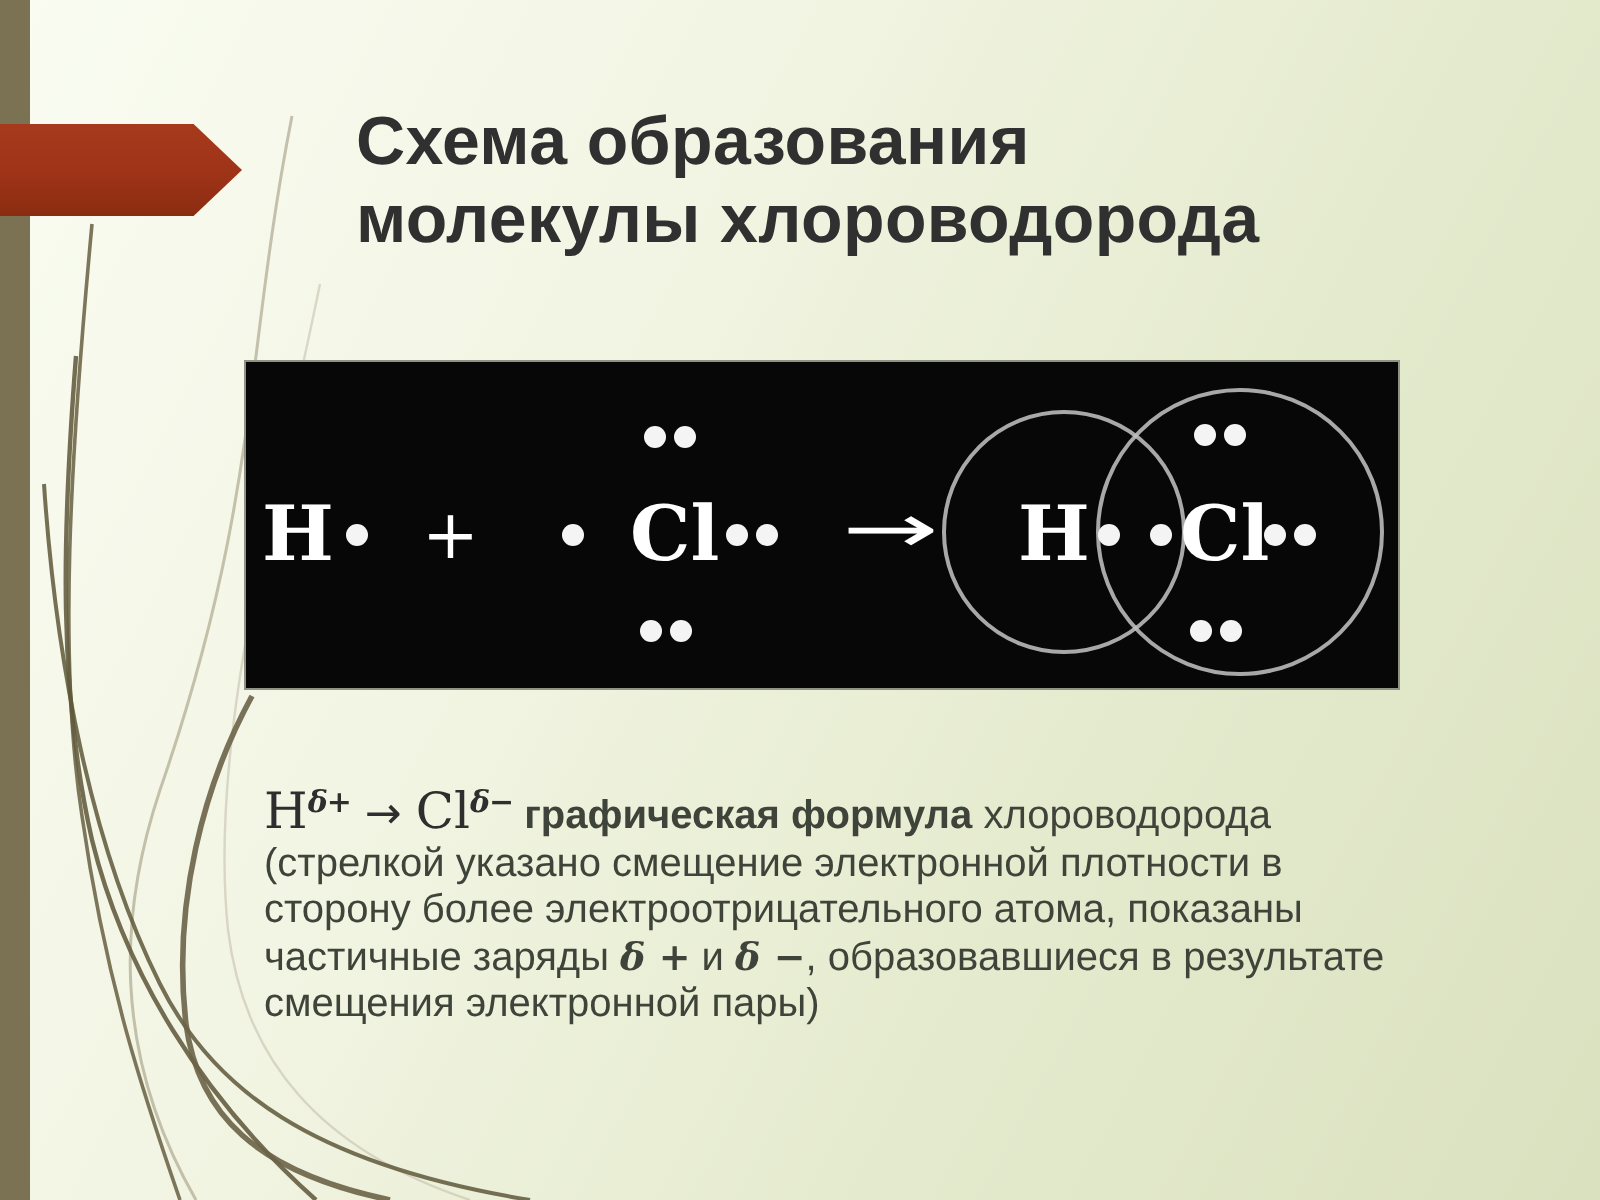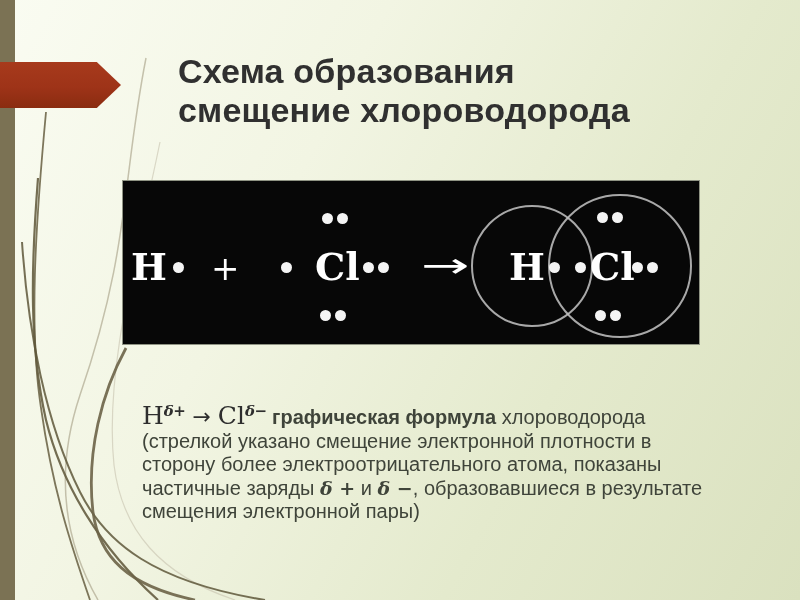--- a/index.html
+++ b/index.html
@@ -42,21 +42,21 @@
     transform:scaleX(1.7);transform-origin:left center;
   }
   .dot{width:11px;height:11px;border-radius:50%;background:#f4f4f4;position:absolute;}
   .pair{position:absolute;display:flex;gap:4px;}
   .pair .dot{position:static;}
   .shell{
     position:absolute;border:2px solid #bfbfbf;border-radius:50%;
     box-sizing:border-box;opacity:.88;
   }
   .desc{
-    position:absolute;left:130px;top:392px;width:570px;margin:12px;
+    position:absolute;left:130px;top:392px;width:570px;margin:2px;
     font-size:20px;line-height:23.5px;color:#3f443a;
   }
   .formula{
     font-family:"DejaVu Serif",serif;font-size:25px;color:#2e2e2e;
   }
   .formula sup{
     font-size:15px;font-style:italic;font-weight:700;
     line-height:0;vertical-align:8px;letter-spacing:-.5px;
   }
   .formula .f-arrow{
@@ -79,21 +79,21 @@
     <path d="M46,112 C35,230 29,330 41,408 C53,492 72,548 90,600" stroke="#6f674a" stroke-width="1.8" fill="none" opacity="0.9"></path>
     <path d="M38,178 C31,268 29,345 46,420 C62,485 100,548 158,600" stroke="#655d40" stroke-width="2.2" fill="none" opacity="0.9"></path>
     <path d="M22,242 C28,332 46,424 80,492 C106,544 155,582 265,600" stroke="#5e5739" stroke-width="2" fill="none" opacity="0.85"></path>
     <path d="M126,348 C102,392 86,452 93,512 C99,557 128,586 195,600" stroke="#6b6347" stroke-width="2.8" fill="none" opacity="0.9"></path>
   </svg>
 
   <div class="strip"></div>
 
   <div class="arrow-banner"></div>
 
-  <h1 class="title">Схема образования смещение хлороводорода</h1>
+  <h1 class="title">Схема образования молекулы хлороводорода</h1>
 
   <div class="panel">
 
     <span class="sym" style="left:8px;top:67px;">H</span>
     <span class="dot" style="left:50px;top:81px;"></span>
     <span class="plus" style="left:88px;top:70px;">+</span>
     <span class="dot" style="left:158px;top:81px;"></span>
     <span class="sym" style="left:192px;top:67px;">Cl</span>
     <span class="pair" style="left:240px;top:81px;">
         <span class="dot"></span>

